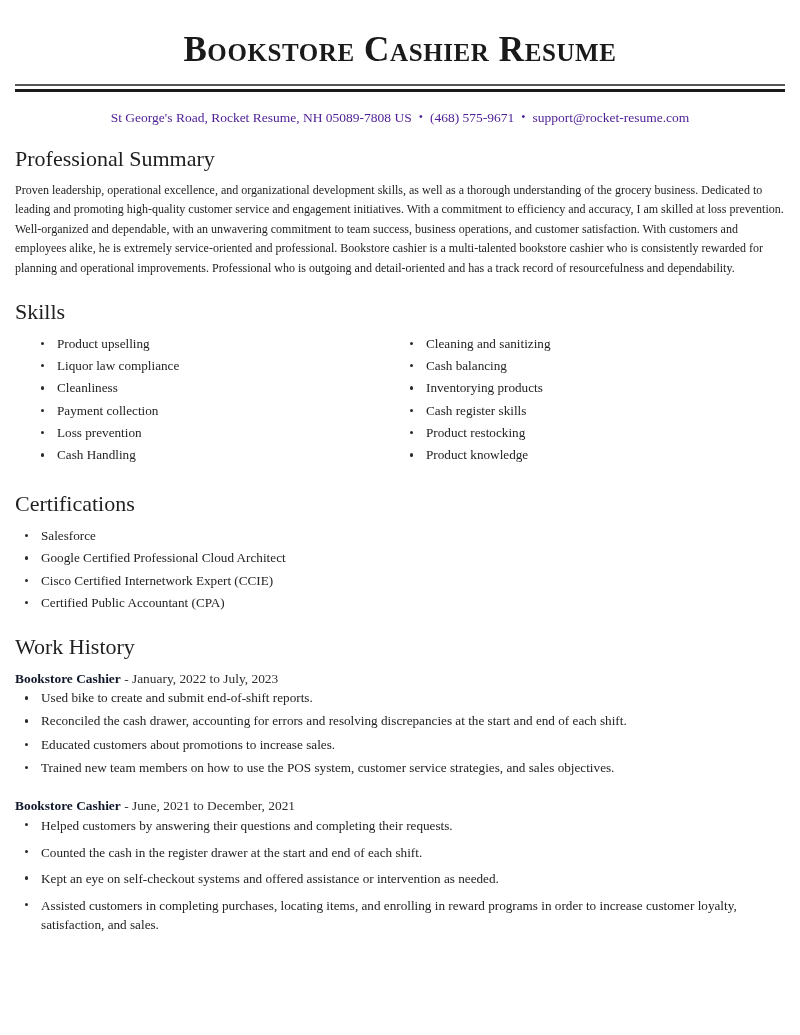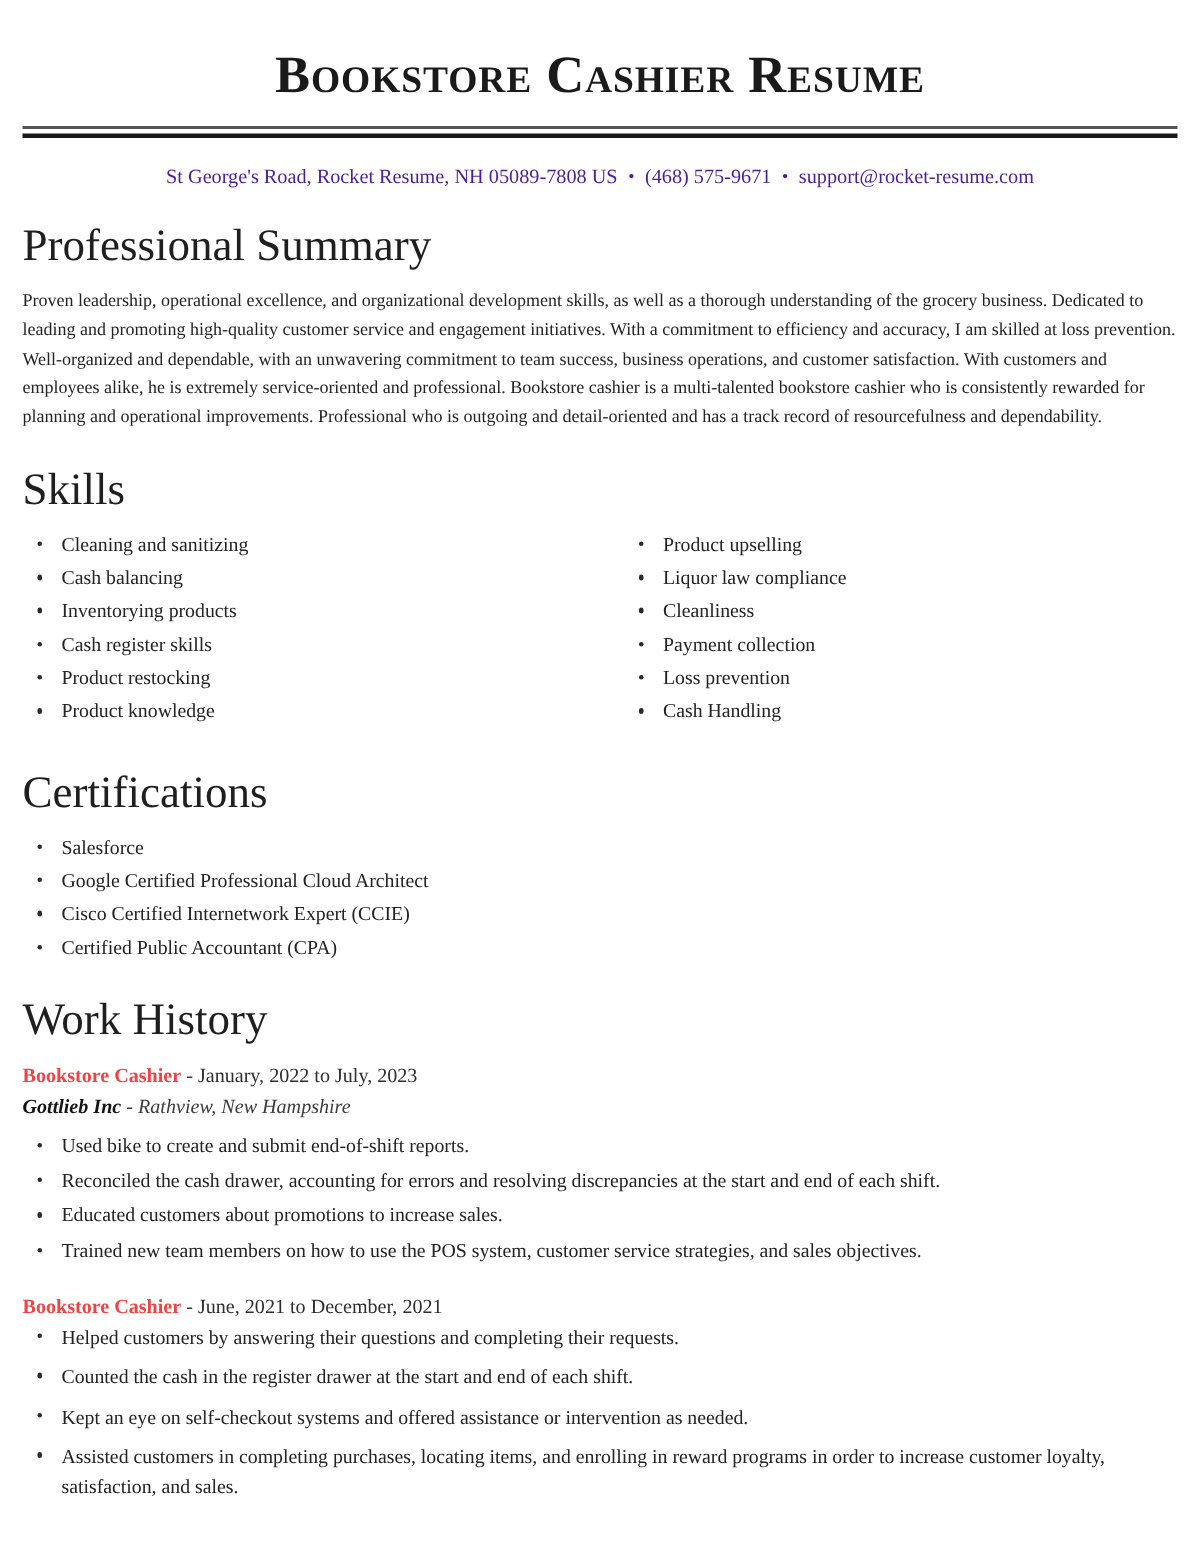--- a/index.html
+++ b/index.html
@@ -70,21 +70,21 @@
     vertical-align: 1px;
   }
 
   
   .section {
     margin-top: 18px;
   }
   .section-title {
     font-family: "Liberation Serif", "DejaVu Serif", serif;
     font-weight: 400;
-    font-size: 30px;
+    font-size: 22px;
     color: #1f1f1f;
     margin: 0 0 9px 0;
     line-height: 1.2;
   }
   .summary-text {
     font-size: 12px;
     line-height: 1.62;
     color: #232323;
     margin: 0;
     text-align: left;
@@ -141,21 +141,21 @@
   .job + .job {
     margin-top: 19px;
   }
   .job-line1 {
     font-size: 13.4px;
     line-height: 1.5;
     color: #232323;
   }
   .job-role {
     font-weight: 700;
-    color: #ef4444;
+    color: #0f172a;
   }
   .job-dash {
     color: #3a3a3a;
   }
   .job-dates {
     color: #2e2e2e;
   }
   .job-line2 {
     font-size: 13.4px;
     line-height: 1.5;
@@ -193,40 +193,40 @@
   </div>
 
   <div class="section summary">
     <h2 class="section-title">Professional Summary</h2>
     <p class="summary-text">Proven leadership, operational excellence, and organizational development skills, as well as a thorough understanding of the grocery business. Dedicated to leading and promoting high-quality customer service and engagement initiatives. With a commitment to efficiency and accuracy, I am skilled at loss prevention. Well-organized and dependable, with an unwavering commitment to team success, business operations, and customer satisfaction. With customers and employees alike, he is extremely service-oriented and professional. Bookstore cashier is a multi-talented bookstore cashier who is consistently rewarded for planning and operational improvements. Professional who is outgoing and detail-oriented and has a track record of resourcefulness and dependability.</p>
   </div>
 
   <div class="section skills">
     <h2 class="section-title">Skills</h2>
     <div class="two-col">
+      <div class="col right">
+        <ul class="bullets tight">
+          <li>Product upselling</li>
+          <li>Liquor law compliance</li>
+          <li>Cleanliness</li>
+          <li>Payment collection</li>
+          <li>Loss prevention</li>
+          <li>Cash Handling</li>
+        </ul>
+      </div>
       <div class="col left">
         <ul class="bullets tight">
           <li>Cleaning and sanitizing</li>
           <li>Cash balancing</li>
           <li>Inventorying products</li>
           <li>Cash register skills</li>
           <li>Product restocking</li>
           <li>Product knowledge</li>
         </ul>
       </div>
-      <div class="col right">
-        <ul class="bullets tight">
-          <li>Product upselling</li>
-          <li>Liquor law compliance</li>
-          <li>Cleanliness</li>
-          <li>Payment collection</li>
-          <li>Loss prevention</li>
-          <li>Cash Handling</li>
-        </ul>
-      </div>
     </div>
   </div>
 
   <div class="section certifications">
     <h2 class="section-title">Certifications</h2>
     <ul class="bullets tight">
       <li>Salesforce</li>
       <li>Google Certified Professional Cloud Architect</li>
       <li>Cisco Certified Internetwork Expert (CCIE)</li>
       <li>Certified Public Accountant (CPA)</li>
@@ -235,25 +235,20 @@
 
   <div class="section work">
     <h2 class="section-title">Work History</h2>
 
     <div class="job">
       <div class="job-line1">
         <span class="job-role">Bookstore Cashier</span>
         <span class="job-dash">-</span>
         <span class="job-dates">January, 2022 to July, 2023</span>
       </div>
-      <div class="job-line2">
-        <span class="job-company">Gottlieb Inc</span>
-        <span class="job-dash">-</span>
-        <span class="job-location">Rathview, New Hampshire</span>
-      </div>
       <ul class="bullets">
         <li>Used bike to create and submit end-of-shift reports.</li>
         <li>Reconciled the cash drawer, accounting for errors and resolving discrepancies at the start and end of each shift.</li>
         <li>Educated customers about promotions to increase sales.</li>
         <li>Trained new team members on how to use the POS system, customer service strategies, and sales objectives.</li>
       </ul>
     </div>
 
     <div class="job">
       <div class="job-line1">

